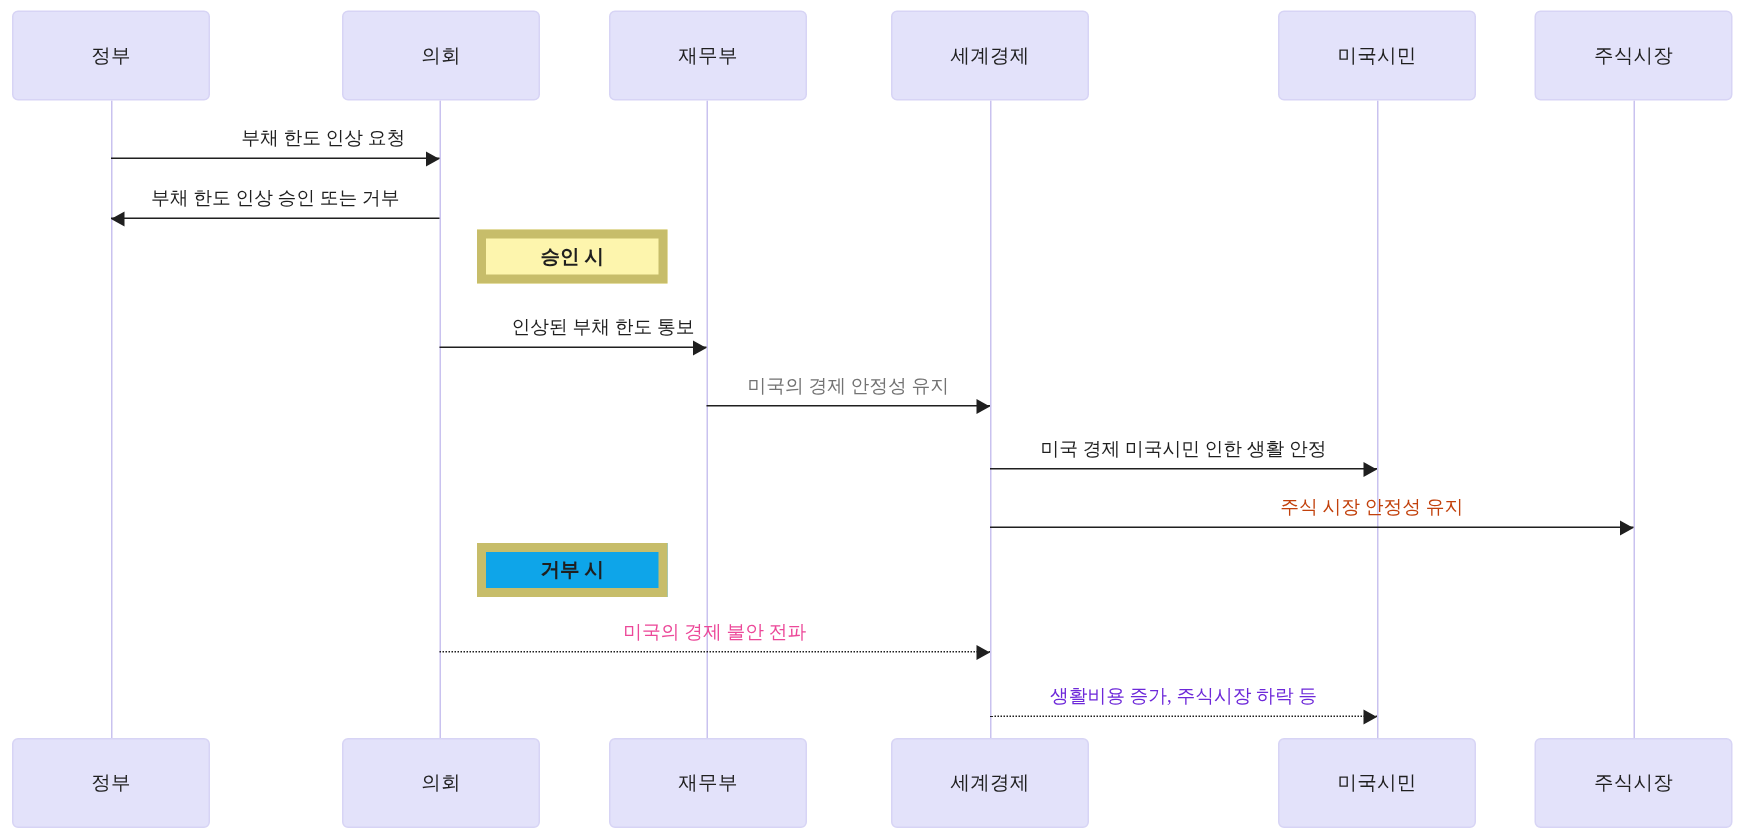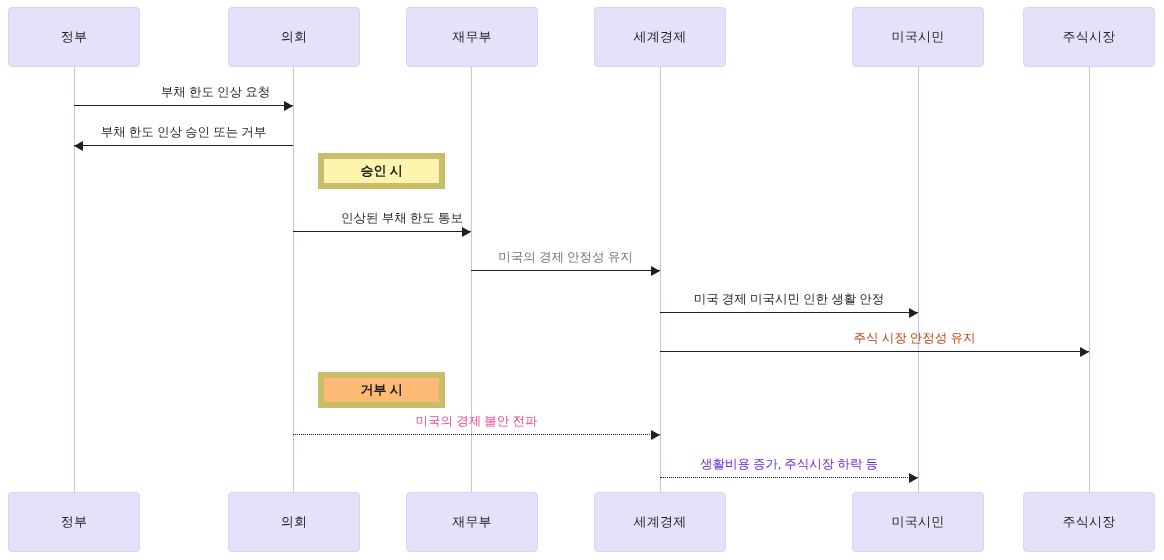--- a/index.html
+++ b/index.html
@@ -123,21 +123,21 @@
     </div>
     <div class="participant-box" style="left: 1023px; top: 7px; width: 132px; height: 60px; background: rgb(227, 226, 250); border-color: rgb(215, 212, 245);">
       <span style="color: rgb(31, 31, 31);">주식시장</span>
     </div>
     <div class="participant-box" style="left: 1023px; top: 492px; width: 132px; height: 60px; background: rgb(227, 226, 250); border-color: rgb(215, 212, 245);">
       <span style="color: rgb(31, 31, 31);">주식시장</span>
     </div>
     <div class="note-box" style="left: 318px; top: 153px; width: 127px; height: 36px; background: rgb(253, 245, 173); border-color: rgb(199, 189, 106);">
       <span>승인 시</span>
     </div>
-    <div class="note-box" style="left: 318px; top: 372px; width: 127px; height: 36px; background: #fdba74; border-color: rgb(199, 189, 106);">
+    <div class="note-box" style="left: 318px; top: 362px; width: 127px; height: 36px; background: #0ea5e9; border-color: rgb(199, 189, 106);">
       <span>거부 시</span>
     </div>
     <div class="msg-line" style="left: 74px; top: 105px; width: 219px; border-top-color: rgb(31, 31, 31);"></div>
     <div class="arrow-head right" style="top: 100.5px; left: 284px; border-left-color: rgb(31, 31, 31);"></div>
     <div class="msg-label" style="left: 183.5px; top: 84px; color: rgb(31, 31, 31); margin-left: 32px;">부채 한도 인상 요청</div>
     <div class="msg-line" style="left: 74px; top: 145px; width: 219px; border-top-color: rgb(31, 31, 31);"></div>
     <div class="arrow-head left" style="top: 140.5px; left: 74px; border-right-color: rgb(31, 31, 31);"></div>
     <div class="msg-label" style="left: 183.5px; top: 124px; color: rgb(31, 31, 31);">부채 한도 인상 승인 또는 거부</div>
     <div class="msg-line" style="left: 293px; top: 231px; width: 178px; border-top-color: rgb(31, 31, 31);"></div>
     <div class="arrow-head right" style="top: 226.5px; left: 462px; border-left-color: rgb(31, 31, 31);"></div>

